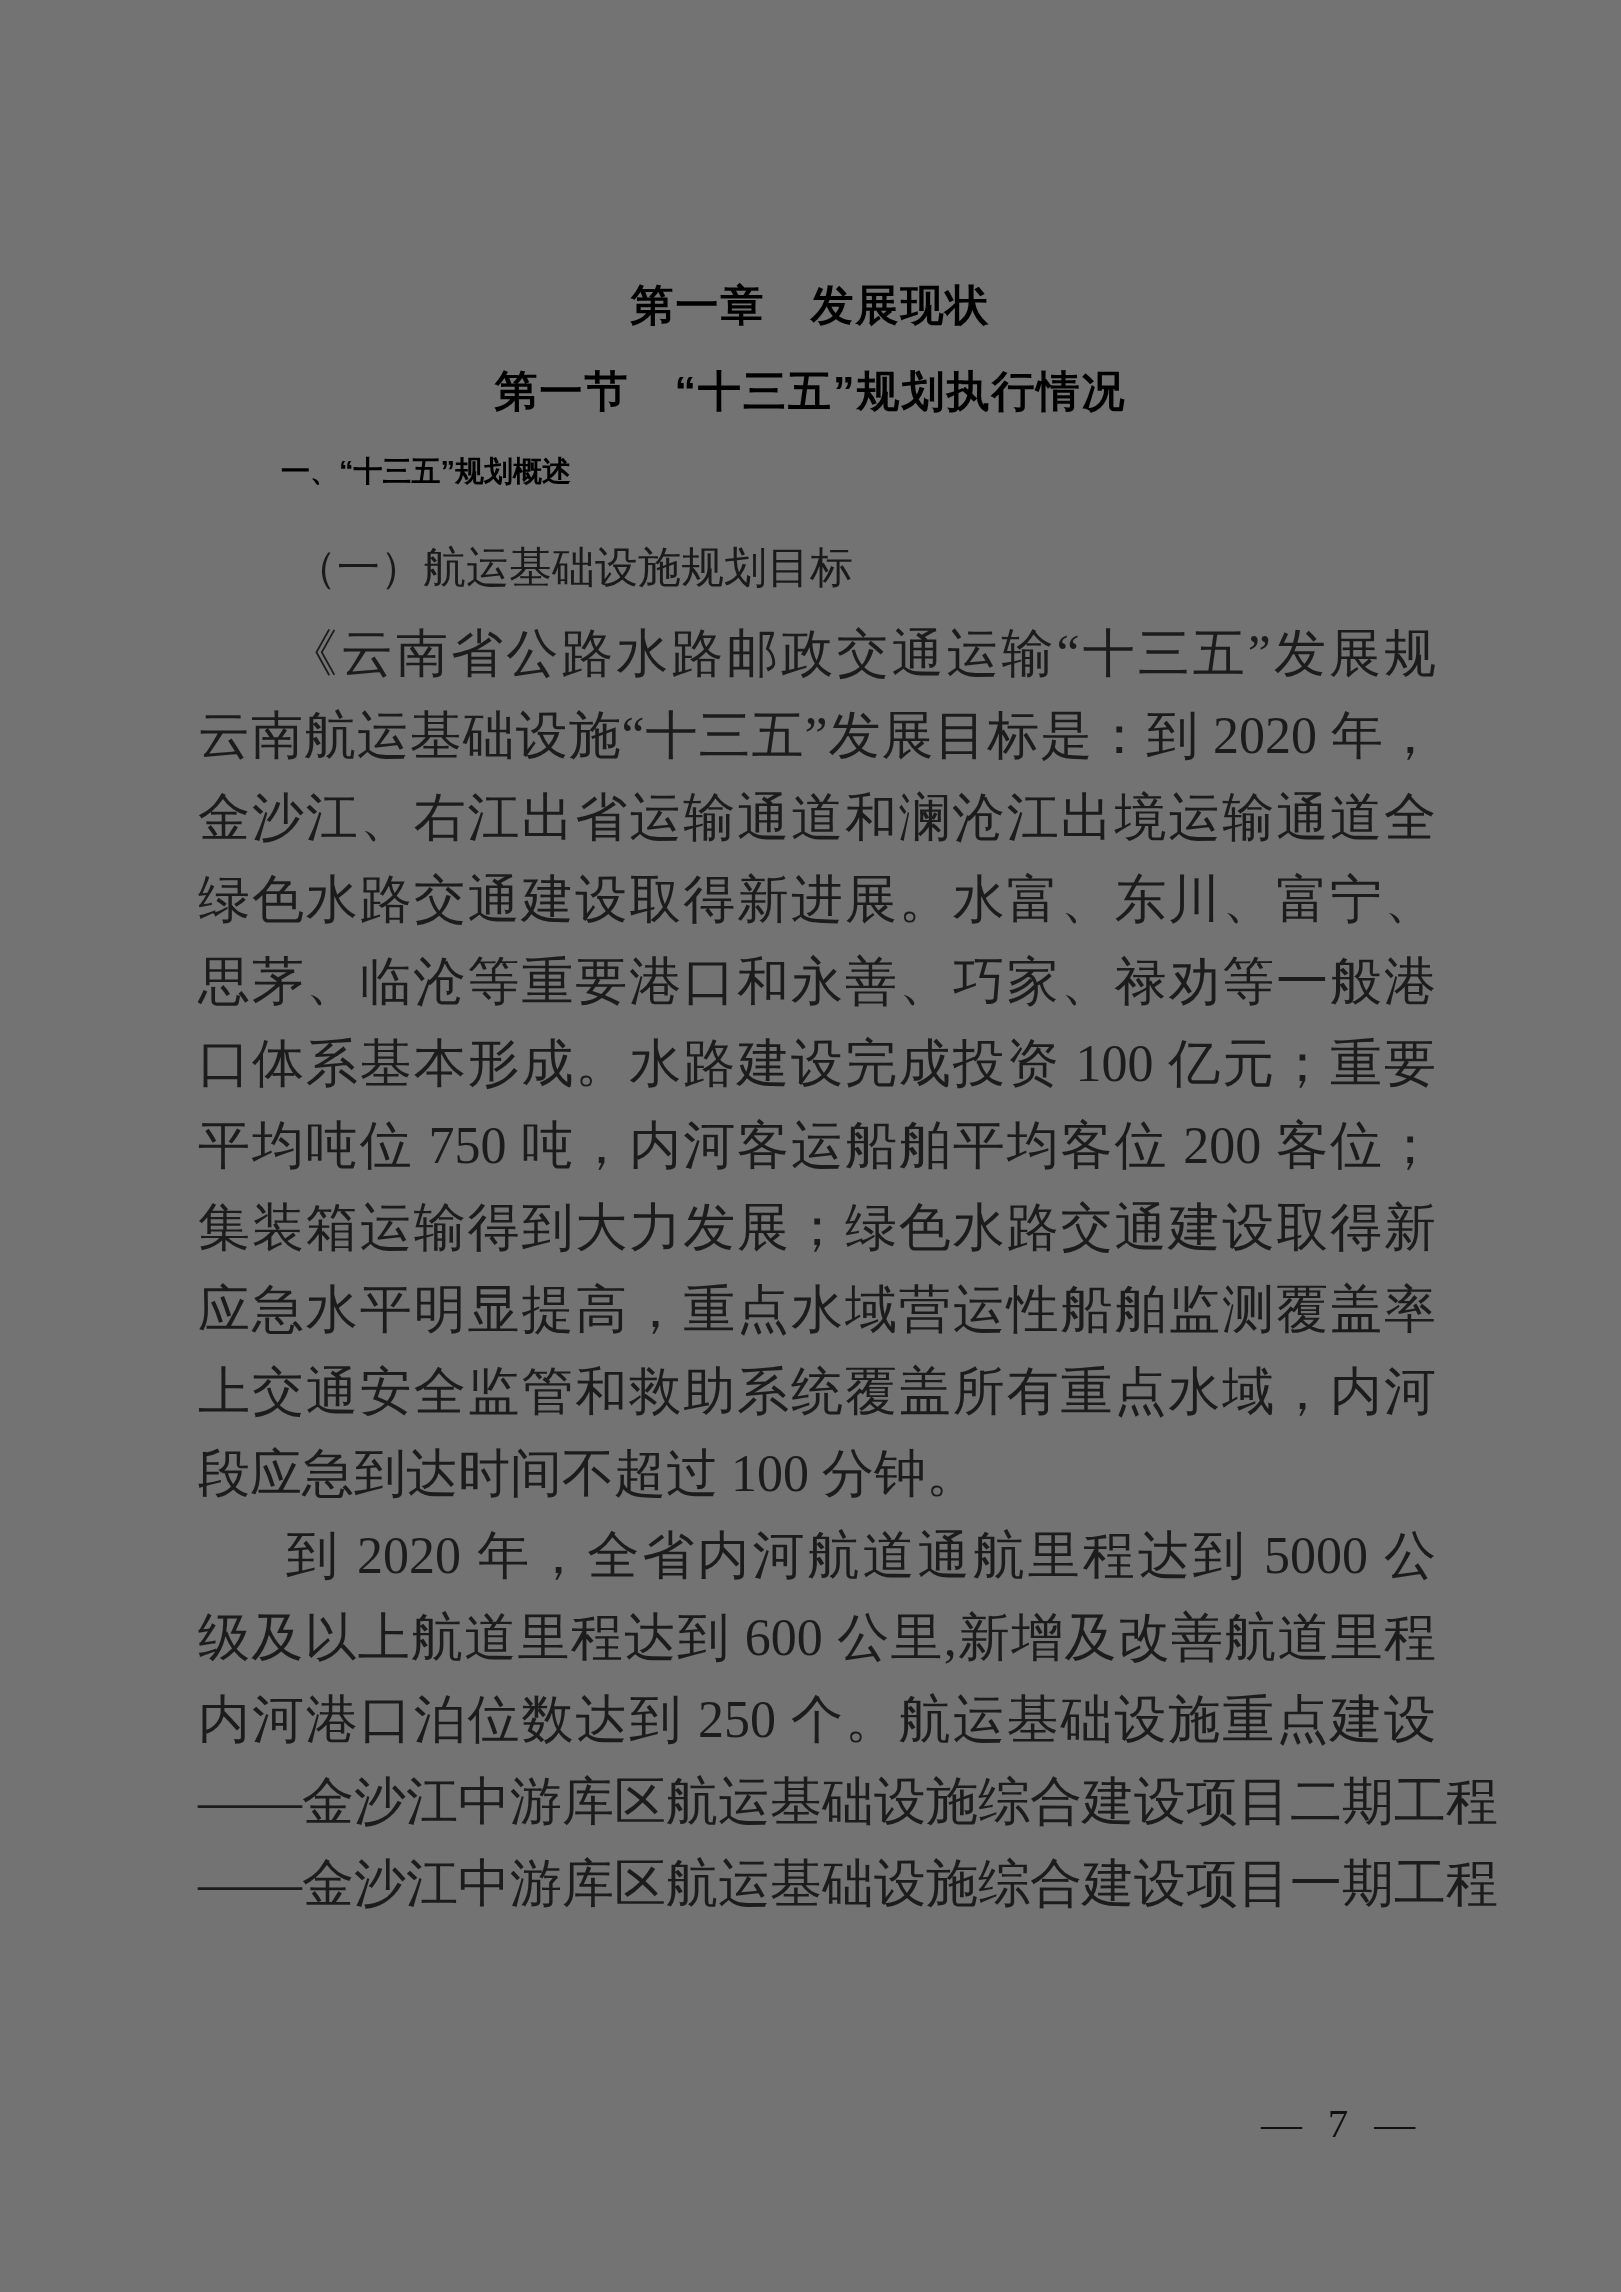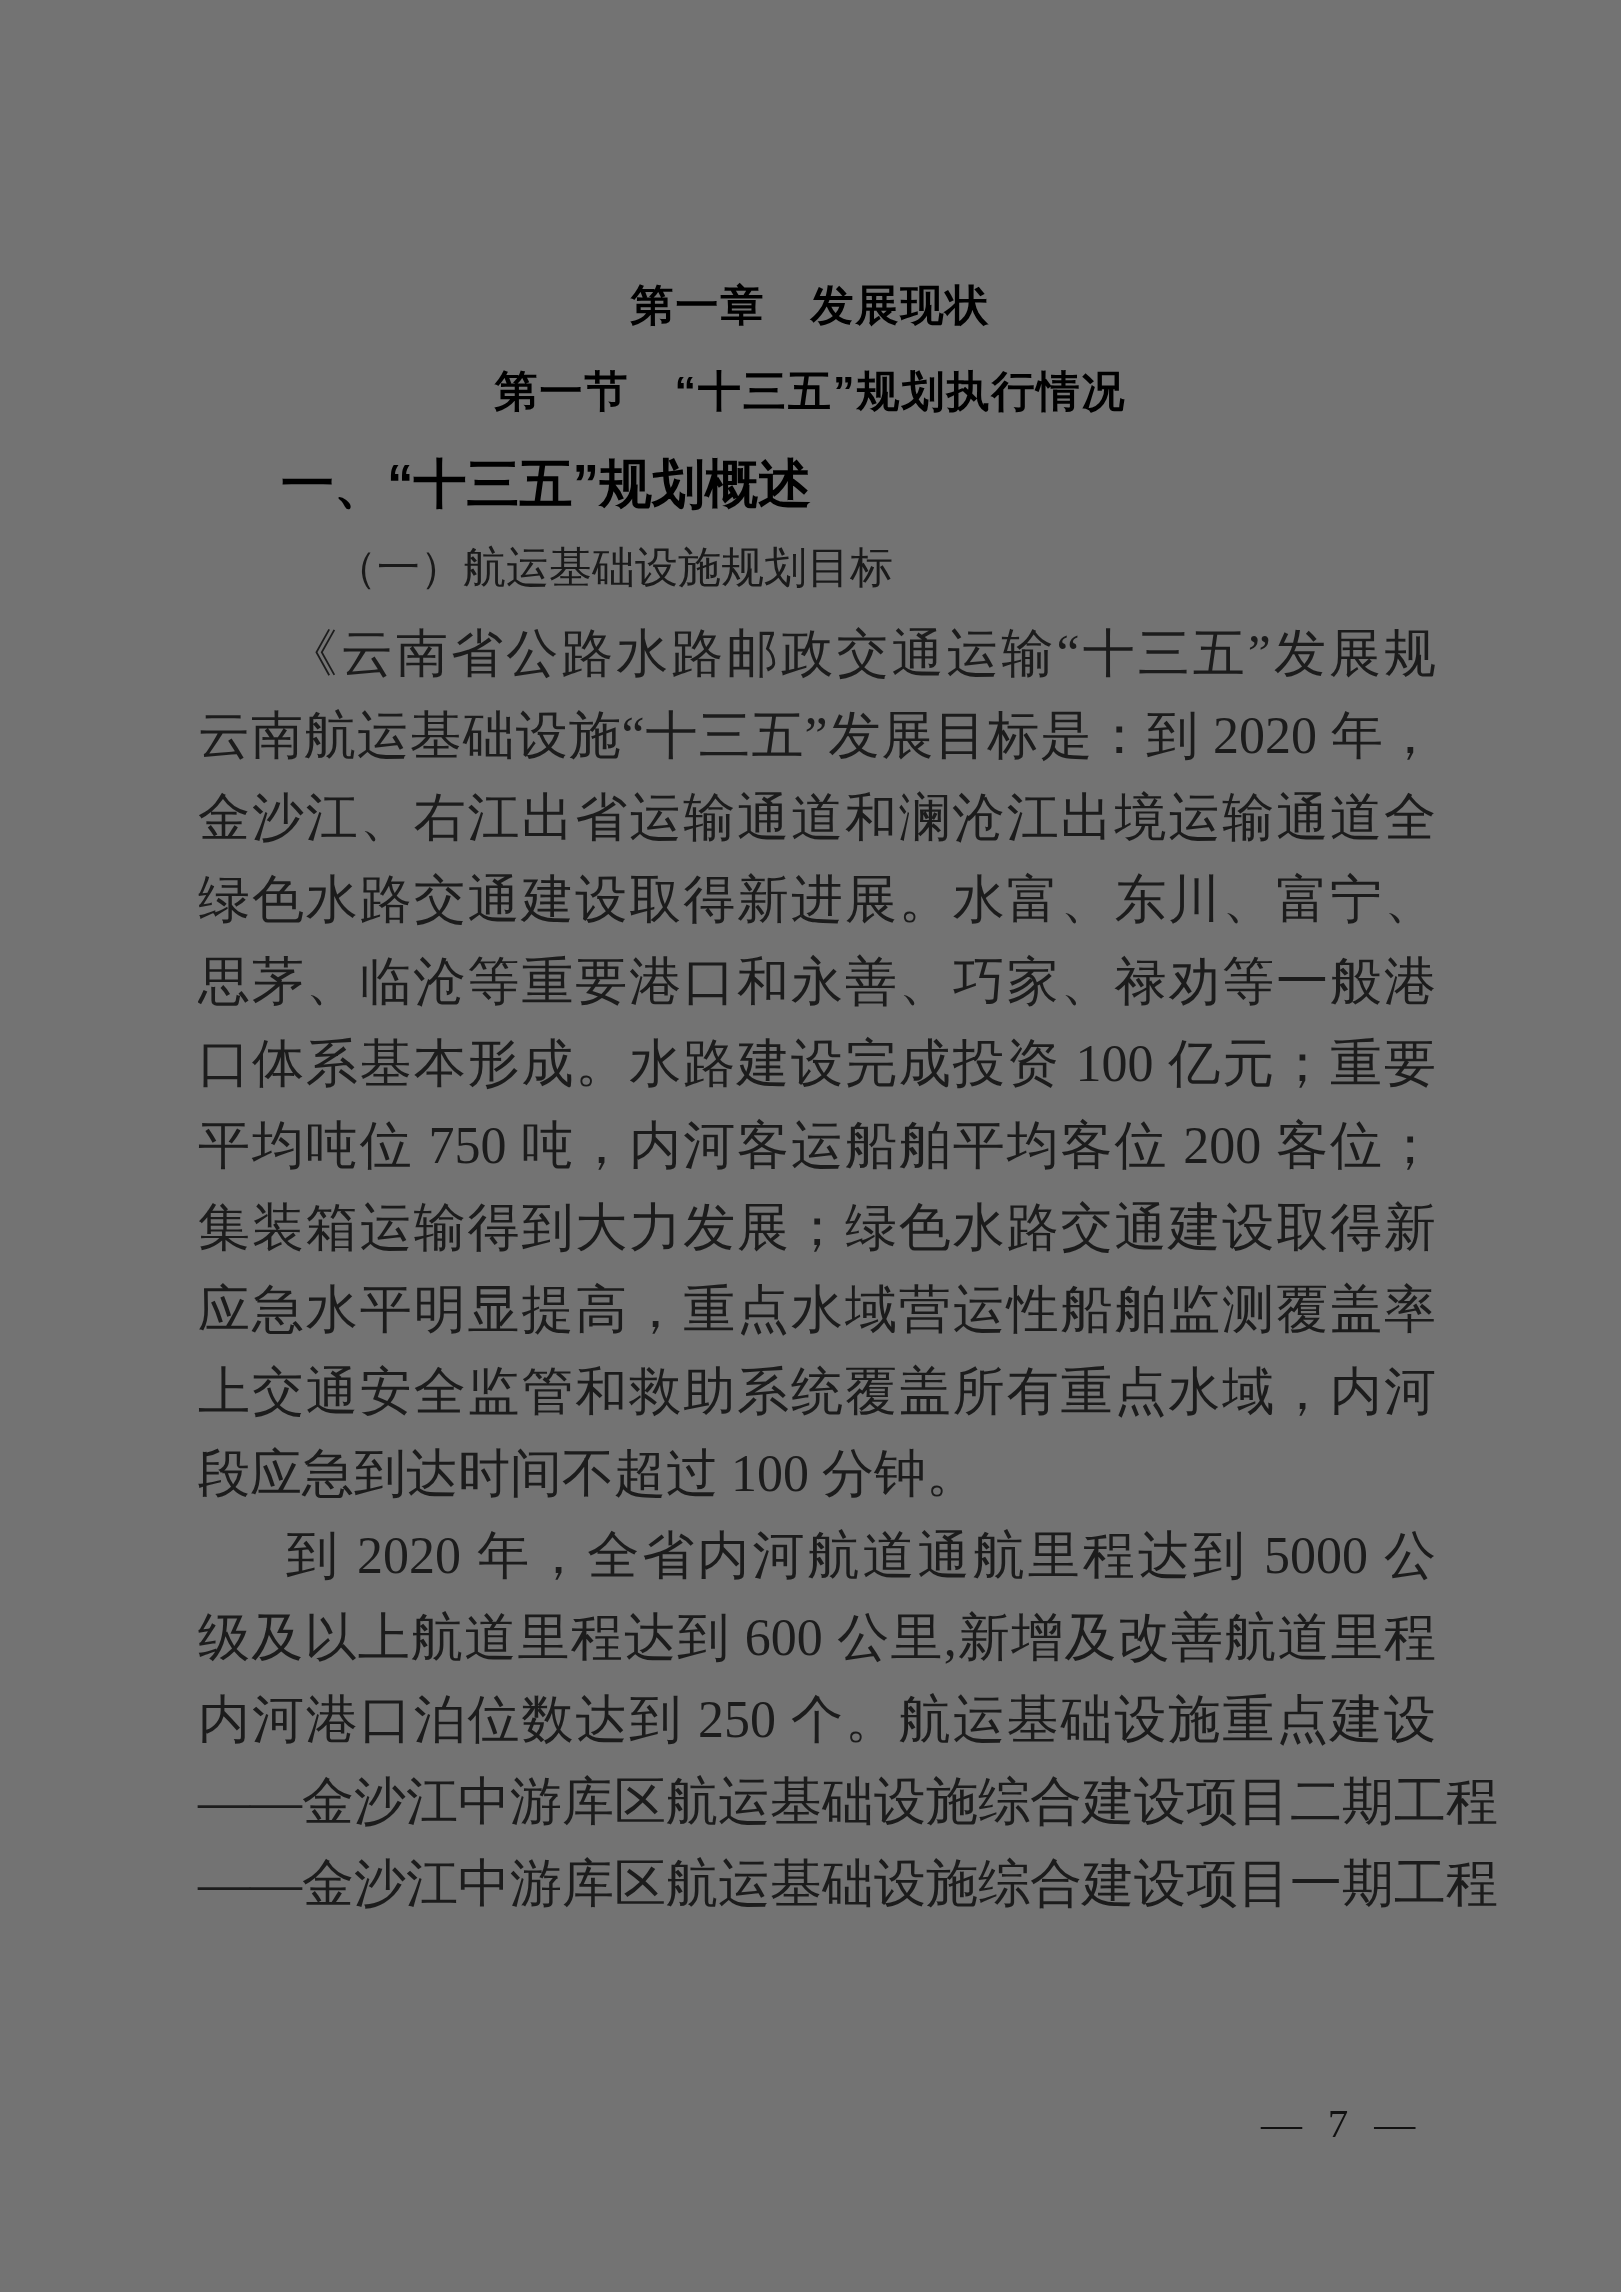--- a/index.html
+++ b/index.html
@@ -28,37 +28,36 @@
   }
   #chapter-title { top: 284px; font-size: 43px; }
   #section-title { top: 370px; font-size: 43px; text-align: center; }
   
   #heading-1 {
     position: absolute;
     left: 281px;
     top: 457px;
     font-family: "Liberation Sans", sans-serif;
     font-weight: 700;
-    font-size: 53px;
+    font-size: 29px;
     line-height: 1;
     color: #000;
     white-space: nowrap;
   }
   
   #subheading-1 {
     position: absolute;
     left: 294px;
     top: 546px;
     font-family: "Liberation Serif", serif;
     font-weight: 400;
     font-size: 43px;
     line-height: 1;
     color: #1a1a1a;
     white-space: nowrap;
-    margin-left: 40px;
   }
   
   #body-text {
     position: absolute;
     left: 198px;
     top: 613px;
     width: 1238px;
   }
   .line {
     height: 82px;

